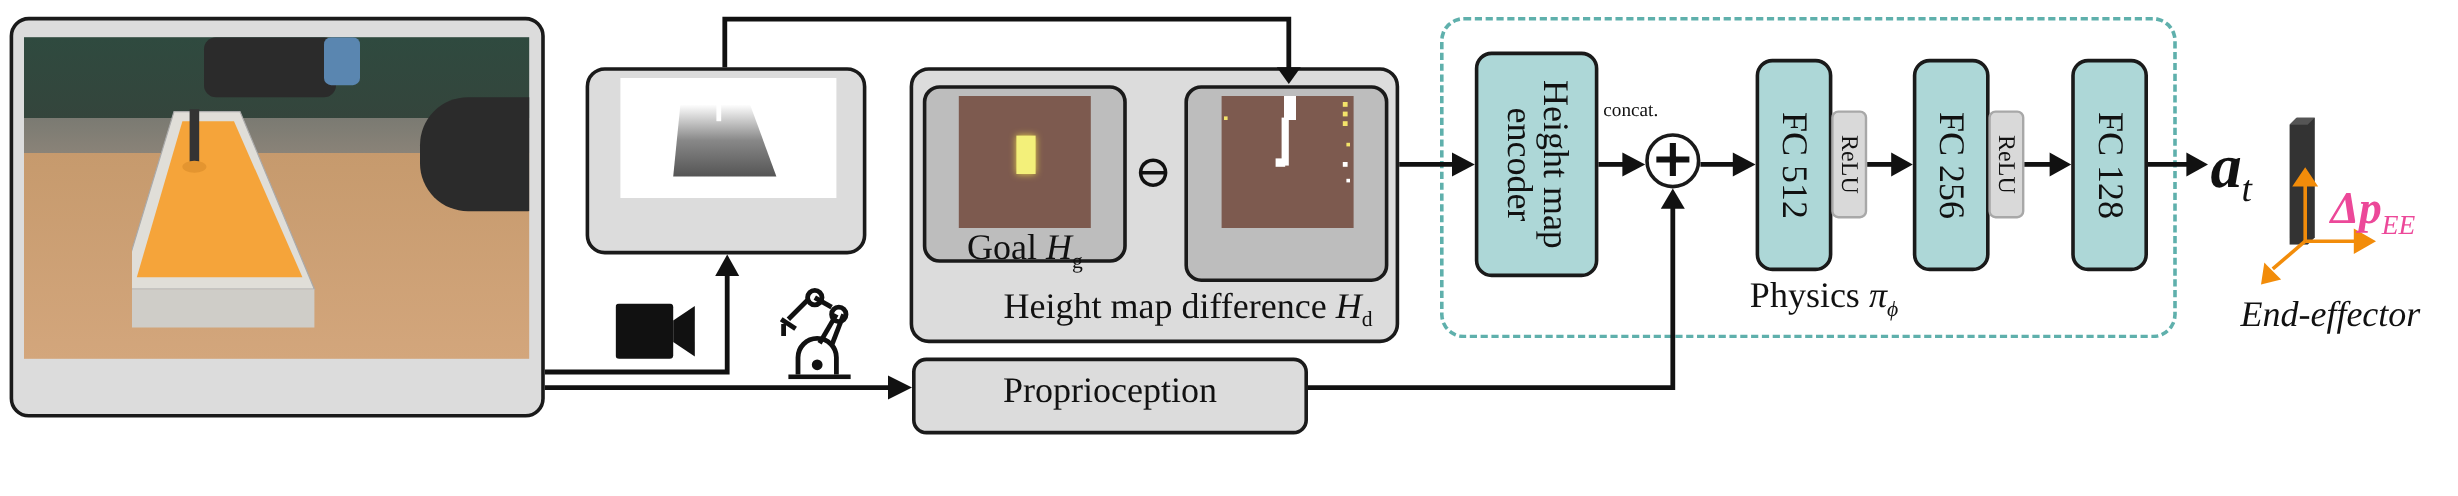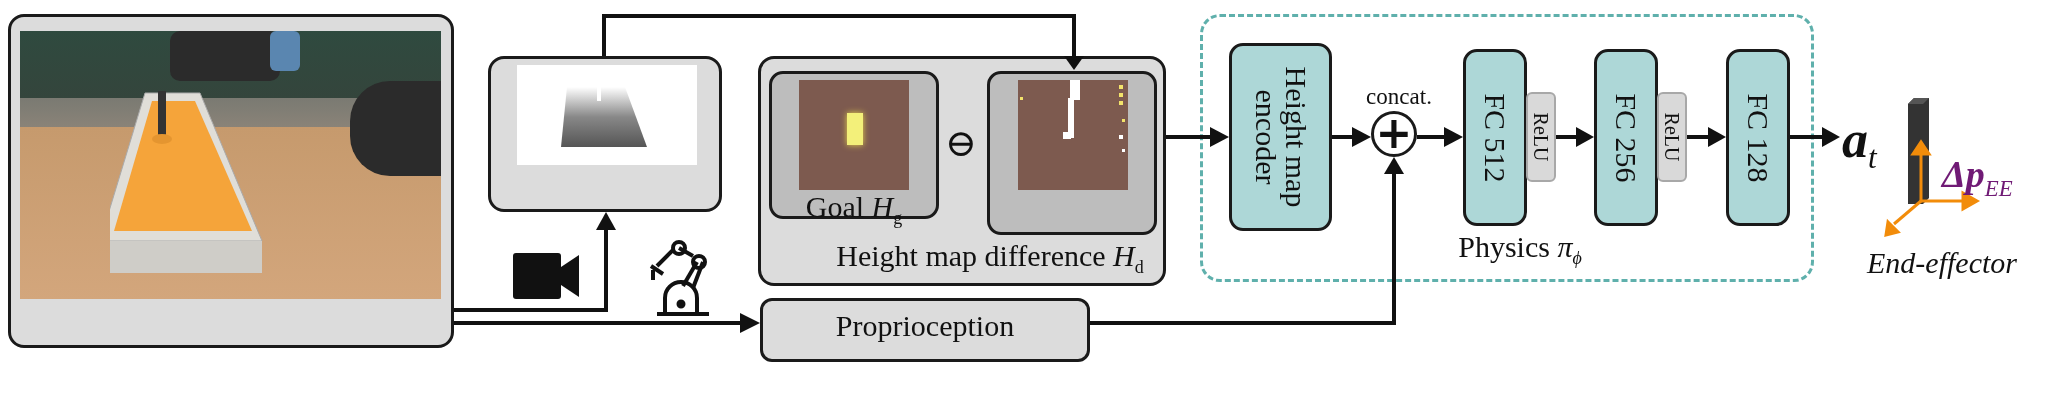--- a/index.html
+++ b/index.html
@@ -88,21 +88,21 @@
 <div class="box" style="left:760px;top:298px;width:330px;height:64px;border-radius:12px;">
   <div class="lbl" style="left:0;width:324px;top:8px;">Proprioception</div>
 </div>
 
 <div class="abs" style="left:1200px;top:14px;width:614px;height:268px;border:3px dashed #5fb0ac;border-radius:20px;box-sizing:border-box;"></div>
 
 <div class="teal" style="left:1229px;top:43px;width:103px;height:188px;">
   <div class="vtext" style="line-height:30px;"><span>Height map</span><br><span>encoder</span></div>
 </div>
 
-<div class="lbl" style="left:1354px;top:84px;width:90px;font-size:23px;">concat.</div>
+<div class="lbl" style="left:1314px;top:84px;width:90px;font-size:16px;">concat.</div>
 <div class="abs" style="left:1371px;top:111px;width:46px;height:46px;border:3px solid #1a1a1a;border-radius:50%;box-sizing:border-box;text-align:center;font-size:44px;line-height:38px;font-weight:bold;font-family:'DejaVu Sans',sans-serif;">
   <span>+</span>
 </div>
 
 <div class="teal" style="left:1463px;top:49px;width:64px;height:177px;">
   <div class="vtext">FC 512</div>
 </div>
 <div class="relu" style="left:1526px;top:92px;width:30px;height:90px;">
   <div class="vtext">ReLU</div>
 </div>
@@ -135,21 +135,21 @@
 <svg class="overlay" width="2048" height="413" style="pointer-events:none;">
   <g stroke="#f28c0a" stroke-width="3" fill="#f28c0a">
     <line x1="1921" y1="201" x2="1921" y2="152"></line>
       <polygon points="1913,154 1929,154 1921,142"></polygon>
     <line x1="1921" y1="201" x2="1965" y2="201"></line>
       <polygon points="1963,193 1963,209 1977,201"></polygon>
     <line x1="1921" y1="201" x2="1894" y2="224"></line>
       <polygon points="1888,222 1898,232 1886,235"></polygon>
   </g>
 </svg>
-<div class="lbl" style="left:1942px;top:152px;font-size:38px;color:#701a75;font-weight:bold;">
+<div class="lbl" style="left:1942px;top:152px;font-size:38px;color:#ec4899;font-weight:bold;">
   <span style="font-style:italic;">Δp</span><sub style="font-weight:normal;"><i>EE</i></sub>
 </div>
 <div class="lbl" style="left:1842px;top:246px;width:200px;font-style:italic;">End-effector</div>
 
 <div class="abs" style="left:513px;top:253px;">
   <svg width="68" height="48">
       <rect x="0" y="0" width="48" height="46" rx="3" fill="#111"></rect>
       <polygon points="48,14 66,2 66,44 48,32" fill="#111"></polygon>
     </svg>
 </div>

